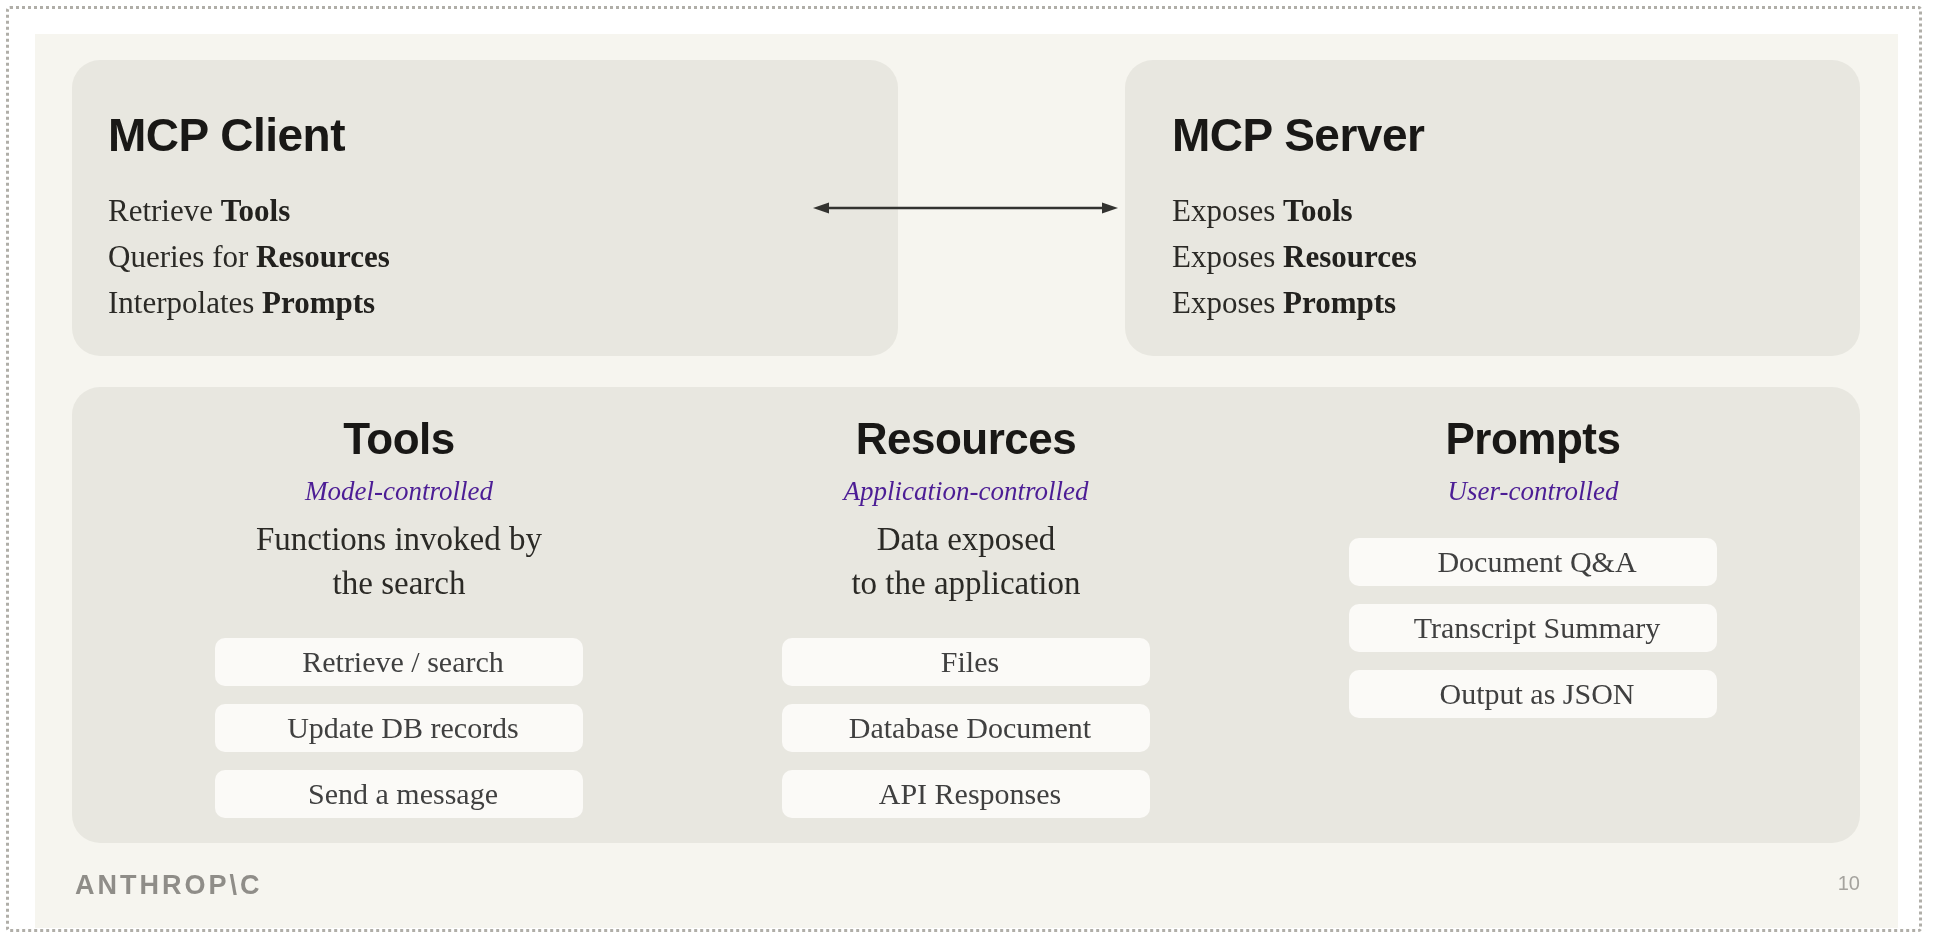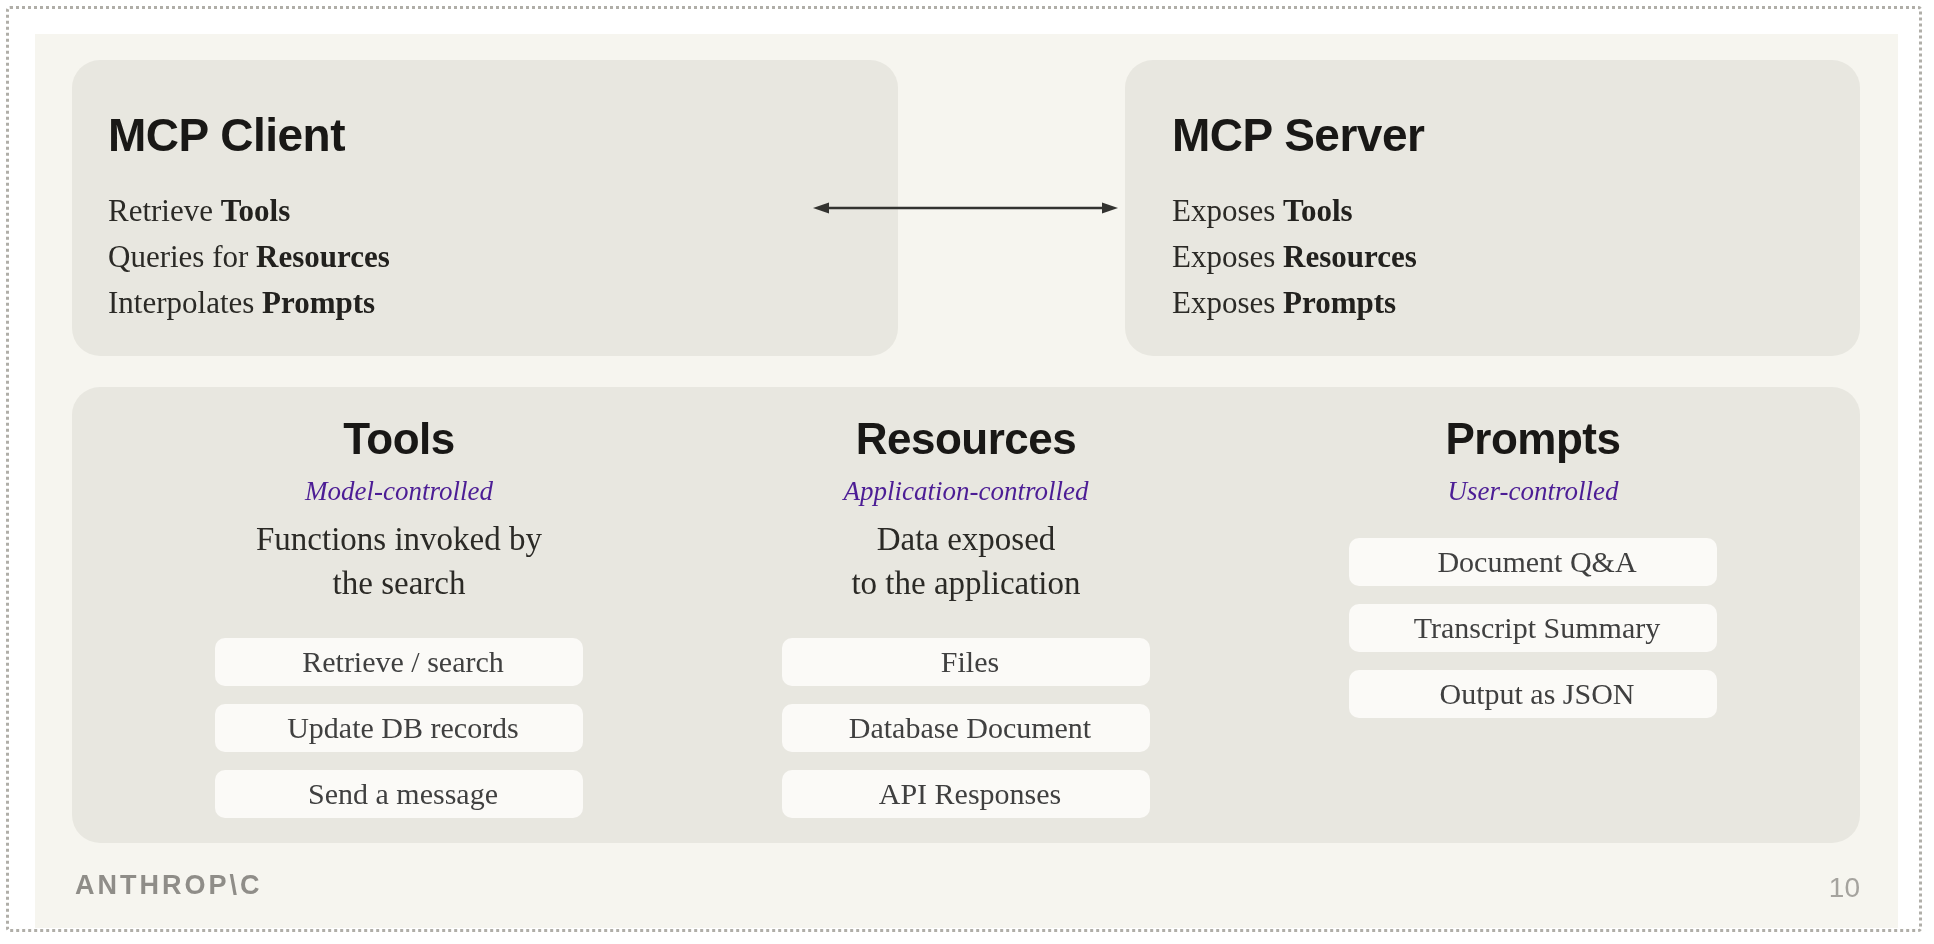--- a/index.html
+++ b/index.html
@@ -131,21 +131,21 @@
     top: 836px;
     font-size: 27px;
     font-weight: 700;
     letter-spacing: 3px;
     color: #8f8d88;
   }
   .page-number {
     position: absolute;
     right: 38px;
     top: 838px;
-    font-size: 28px;
+    font-size: 20px;
     color: #a5a39e;
   }
 </style>
 </head>
 <body>
 
 <div class="stage">
   <div class="dotted-frame"></div>
 
   <div class="slide">

